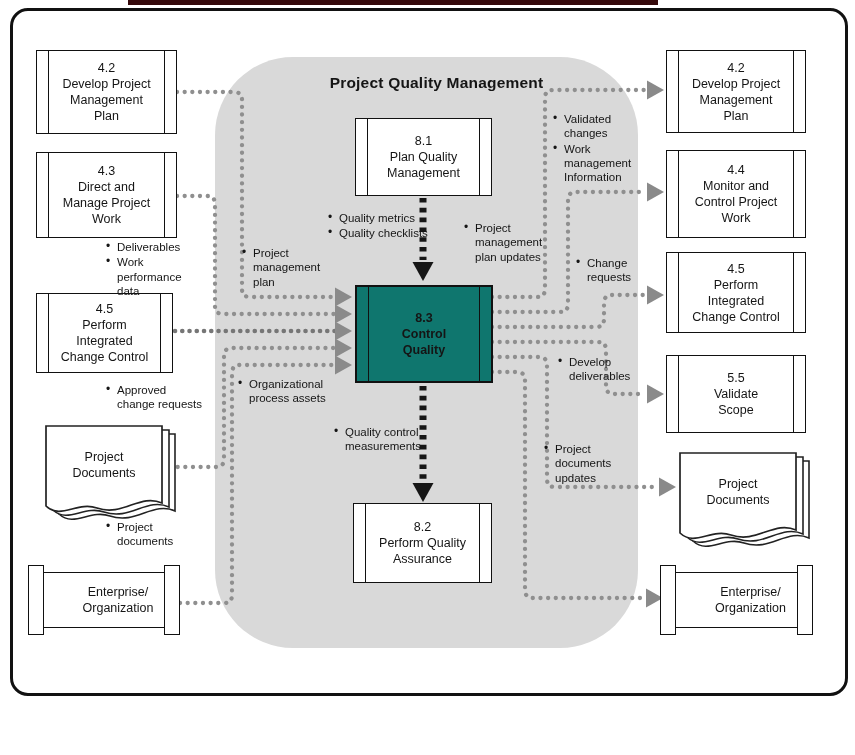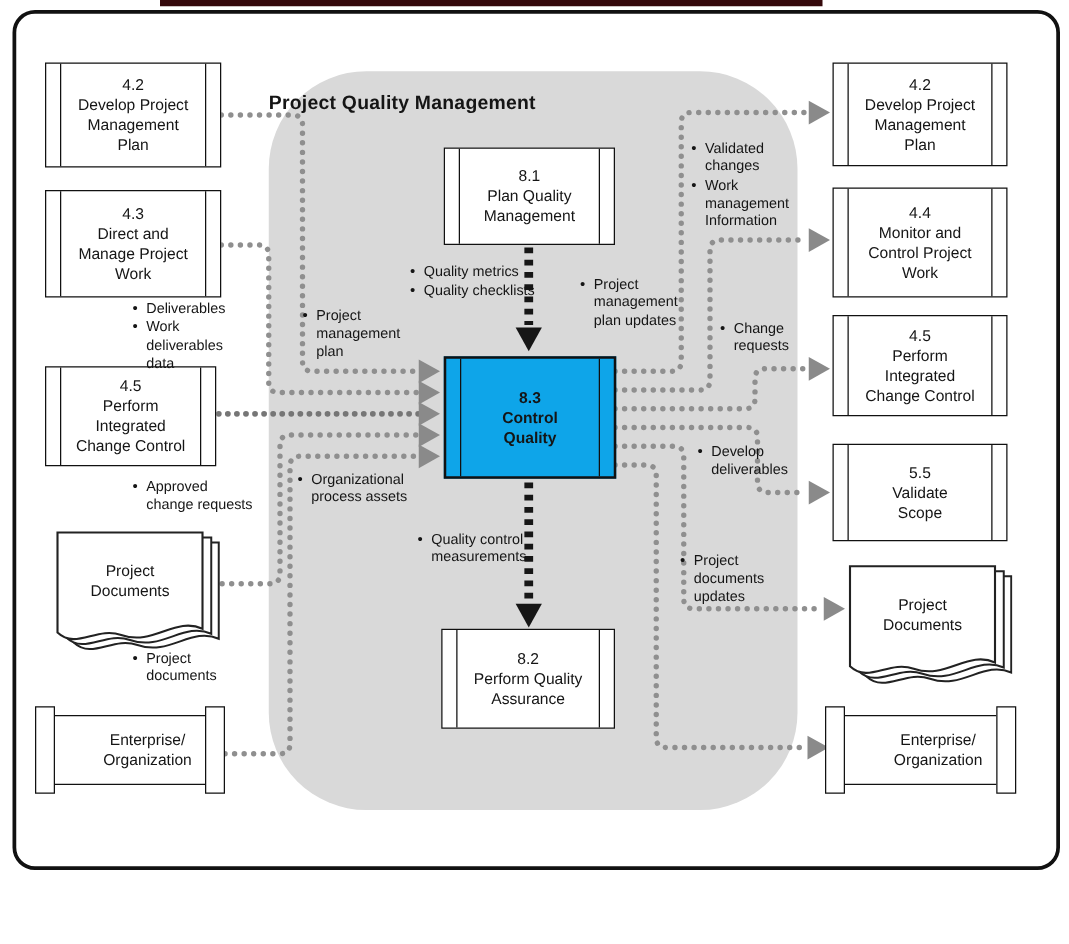--- a/index.html
+++ b/index.html
@@ -6,35 +6,35 @@
   #canvas{position:relative;width:855px;height:755px;background:#fff;overflow:hidden;
           font-family:"Liberation Sans", sans-serif;color:#151515;}
   
   .top-band{position:absolute;left:128px;top:0;width:530px;height:5px;background:#35090b;}
   
   .frame{position:absolute;left:10px;top:8px;width:832px;height:682px;border:3px solid #111;
          border-radius:18px;background:#fff;}
   
   .region{position:absolute;left:215px;top:57px;width:423px;height:591px;background:#d9d9d9;
           border-radius:78px;}
-  .region-title{position:absolute;left:215px;top:74px;width:423px;text-align:left;
+  .region-title{position:absolute;left:225px;top:74px;width:423px;text-align:center;
                 font-size:15.5px;font-weight:bold;letter-spacing:.2px;}
   
   svg.wires{position:absolute;left:0;top:0;width:855px;height:755px;}
   .c-dot{fill:none;stroke:#8f8f8f;stroke-width:4.3;stroke-linecap:round;stroke-dasharray:.05 7.6;}
   .c-dot2{fill:none;stroke:#767676;stroke-width:4.6;stroke-linecap:round;stroke-dasharray:.05 7.2;}
   .c-black{fill:none;stroke:#161616;stroke-width:7;stroke-dasharray:4.6 5.2;}
   .ah-g{fill:#8a8a8a;}  .ah-b{fill:#161616;}
   
   .pbox{position:absolute;background:#fff;border:1.6px solid #111;box-sizing:border-box;
         display:flex;align-items:center;justify-content:center;text-align:center;}
   .pbox .vl{position:absolute;top:0;bottom:0;width:1.3px;background:#111;}
   .pbox .vl.l{left:11px;} .pbox .vl.r{right:11px;}
   .ptxt{font-size:12.5px;line-height:1.28;white-space:pre-line;padding:0 16px;}
-  .pbox.central{background:#0ea5e9;border-width:2.2px;}
+  .pbox.central{background:#0f766e;border-width:2.2px;}
   .pbox.central .ptxt{font-weight:bold;}
   
   .docwrap{position:absolute;}
   .docwrap svg{position:absolute;left:0;top:0;}
   .doclabel{position:absolute;left:0;top:26px;width:78%;text-align:center;font-size:12.5px;
             line-height:1.3;white-space:pre-line;}
   
   .eo{position:absolute;}
   .eo .eo-body{position:absolute;left:11px;right:11px;top:7px;bottom:7px;background:#fff;
                border:1.6px solid #111;}
@@ -200,21 +200,21 @@
   <div class="eo" style="left:660px;top:565px;width:153px;height:70px">
     <div class="eo-body"></div>
     <div class="eo-cap left"></div>
     <div class="eo-cap right"></div>
     <div class="eo-label">Enterprise/
 Organization</div>
   </div>
 
   <div class="blist" style="left:106px;top:240px;width:92px">
     <div class="bullet">Deliverables</div>
-    <div class="bullet">Work deliverables data</div>
+    <div class="bullet">Work performance data</div>
   </div>
   <div class="blist" style="left:106px;top:383px;width:98px">
     <div class="bullet">Approved change requests</div>
   </div>
   <div class="blist" style="left:106px;top:520px;width:72px">
     <div class="bullet">Project documents</div>
   </div>
   <div class="blist" style="left:242px;top:246px;width:78px">
     <div class="bullet">Project management plan</div>
   </div>

